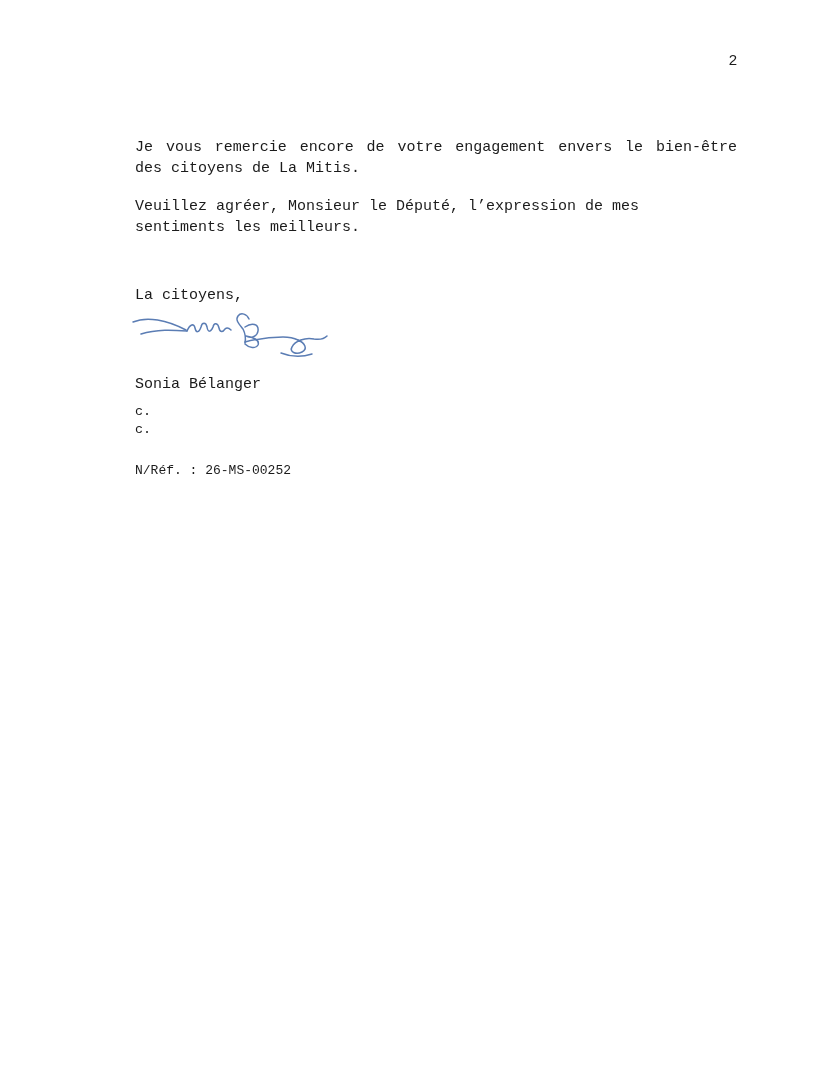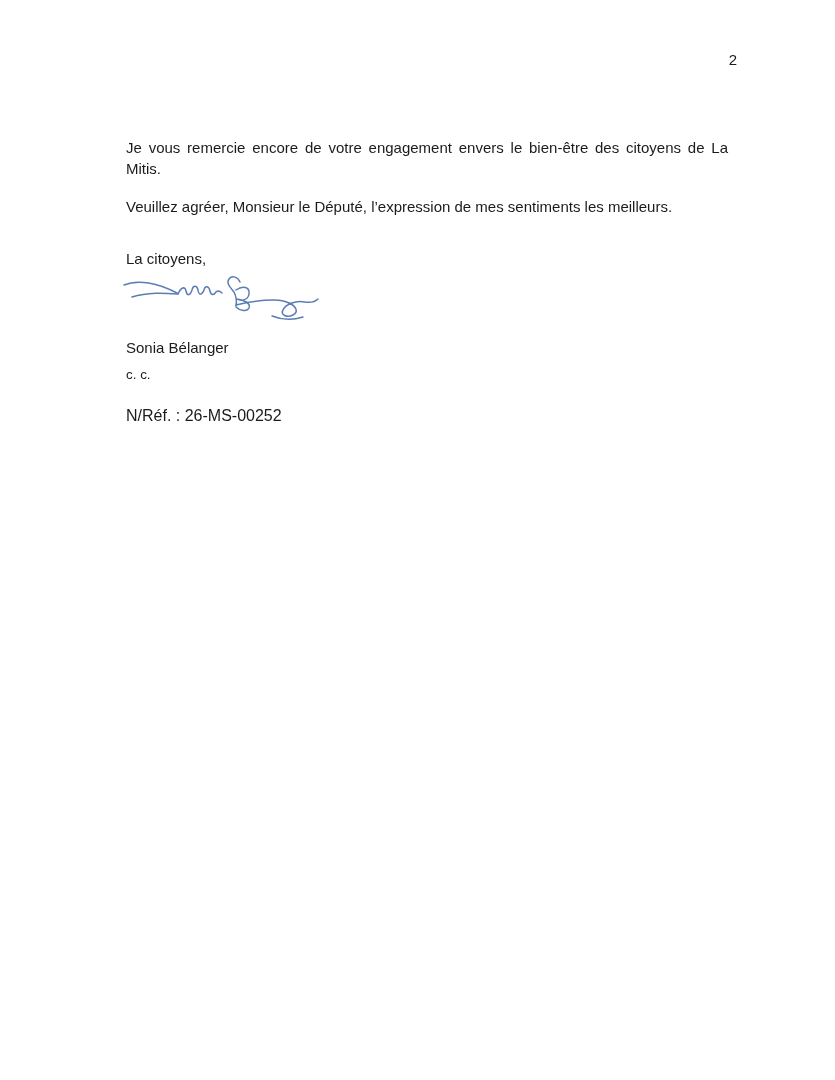--- a/index.html
+++ b/index.html
@@ -15,30 +15,31 @@
   }
   .page-number {
     position: absolute;
     top: 51px;
     right: 98px;
     font-size: 15px;
     line-height: 17px;
   }
   .content {
     position: absolute;
-    left: 126px;
+    left: 135px;
     top: 137px;
     width: 602px;
+    font-family: Liberation Mono, monospace;
   }
   .para {
     font-size: 15px;
     line-height: 21px;
   }
   .p-thanks { text-align: justify; margin-bottom: 17px; }
-  .p-closing { margin-bottom: 31px; }
+  .p-closing { margin-bottom: 47px; }
   .p-ministre { margin-bottom: 3px; }
   .signature-wrap {
     width: 200px;
     height: 55px;
     margin-left: -4px;
     margin-bottom: 10px;
   }
   .signature-wrap svg { display: block; }
   .p-signatory { margin-bottom: 8px; }
   .cc-block {
@@ -47,21 +48,21 @@
     line-height: 18px;
     margin-bottom: 23px;
   }
   .cc-label { flex: 0 0 37px; width: 37px; }
   .cc-entries { flex: 1; }
   .cc-entry sup {
     font-size: 9px;
     vertical-align: super;
     line-height: 0;
   }
-  .ref-line { font-size: 16px; line-height: 18px; }
+  .ref-line { font-size: 13px; line-height: 18px; }
 </style>
 </head>
 <body>
 
 <div class="page">
 
   <div class="page-number">2</div>
 
   <div class="content">
 

